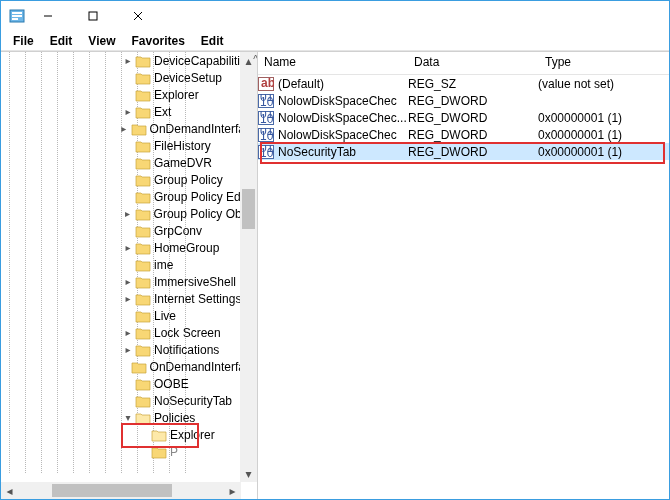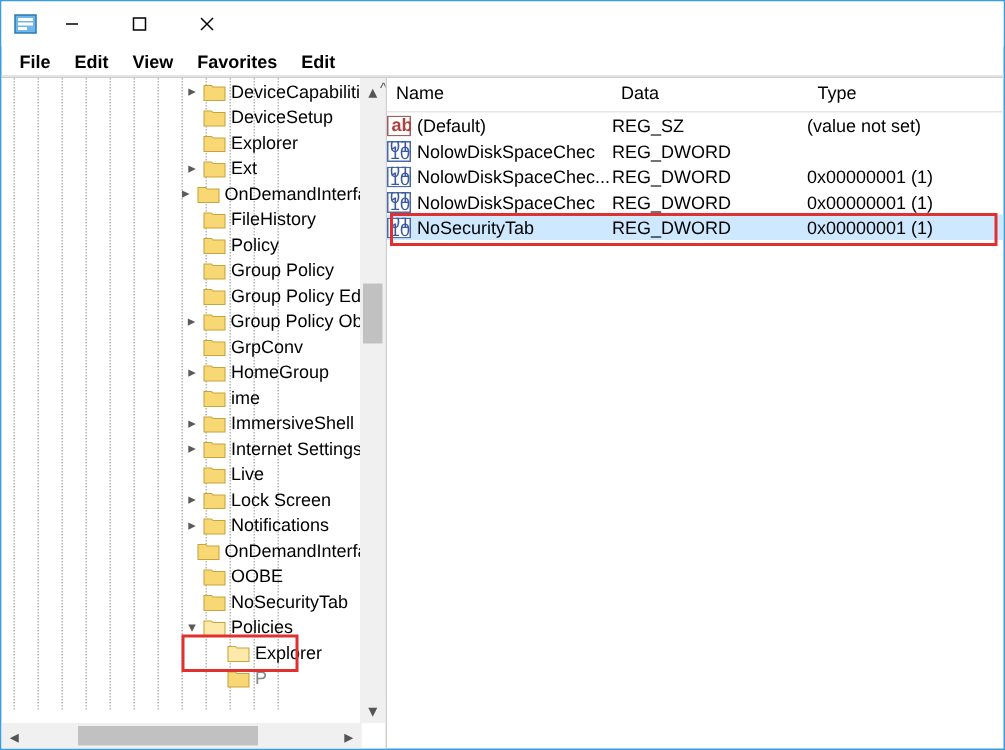--- a/index.html
+++ b/index.html
@@ -161,21 +161,21 @@
               <span class="tree-label">FileHistory</span>
             </div>
             <div class="tree-row" style="position: relative;">
               <span class="tree-indent" style="width:180px"></span>
               <span class="expander" style="color:#5a5a5a"></span>
               <span class="folder-icn">
                 <svg width="16" height="14" viewBox="0 0 16 14">
                   <path d="M1 3 h5 l1 1 h8 v9 h-14 z" class="folder-closed" stroke-width="0.7"></path>
                 </svg>
               </span>
-              <span class="tree-label">Policy</span>
+              <span class="tree-label">GameDVR</span>
             </div>
             <div class="tree-row" style="position: relative;">
               <span class="tree-indent" style="width:180px"></span>
               <span class="expander" style="color:#5a5a5a"></span>
               <span class="folder-icn">
                 <svg width="16" height="14" viewBox="0 0 16 14">
                   <path d="M1 3 h5 l1 1 h8 v9 h-14 z" class="folder-closed" stroke-width="0.7"></path>
                 </svg>
               </span>
               <span class="tree-label">Group Policy</span>

